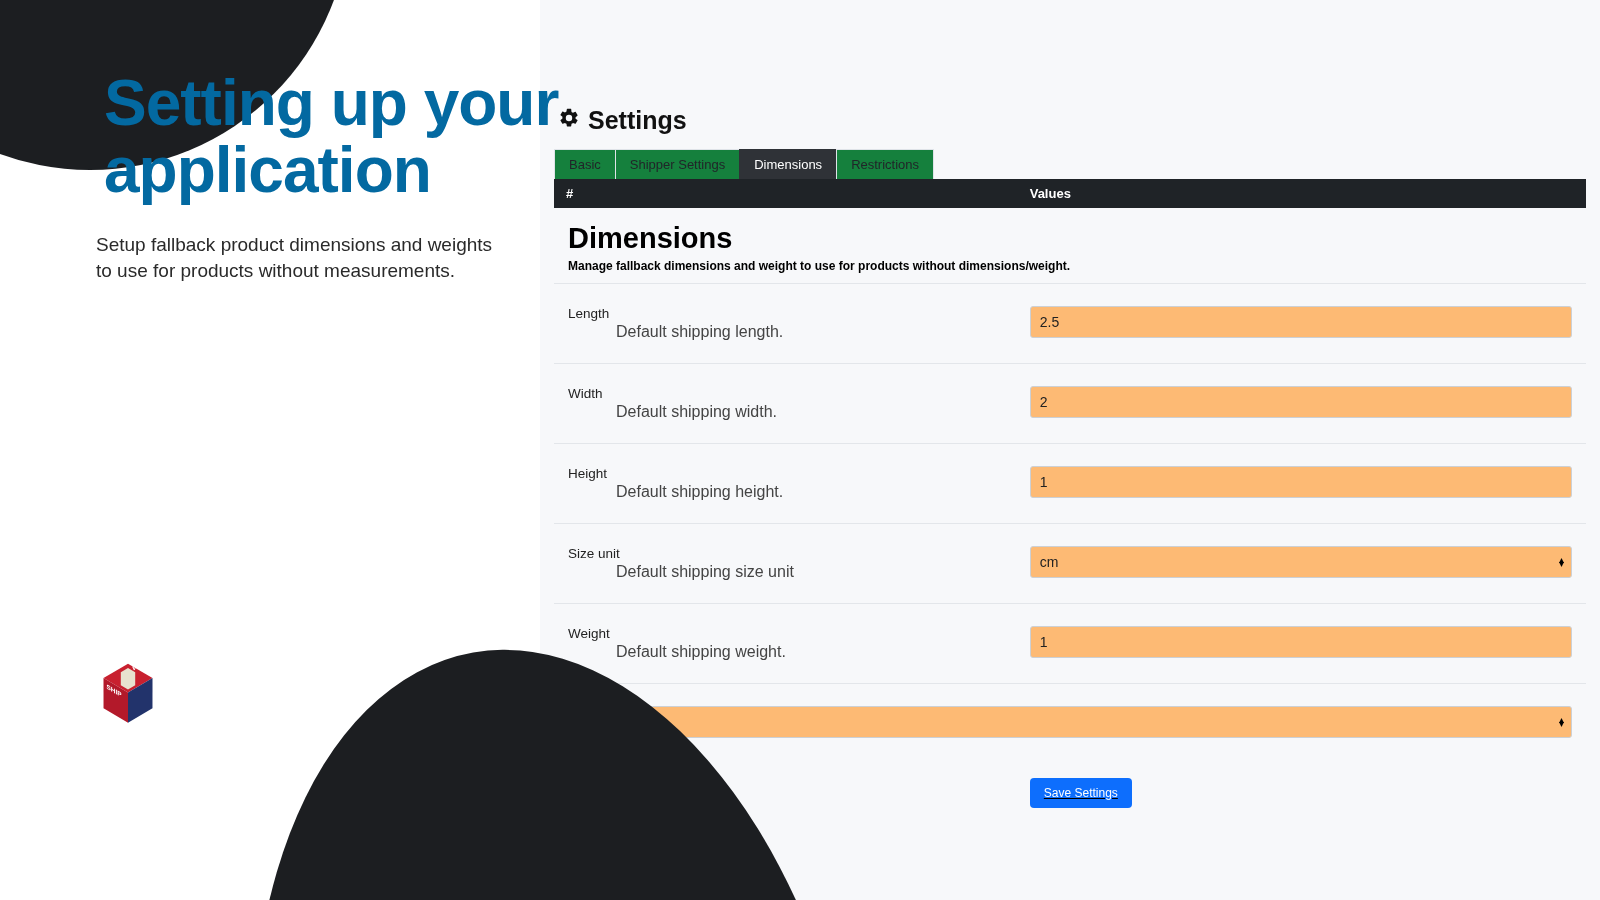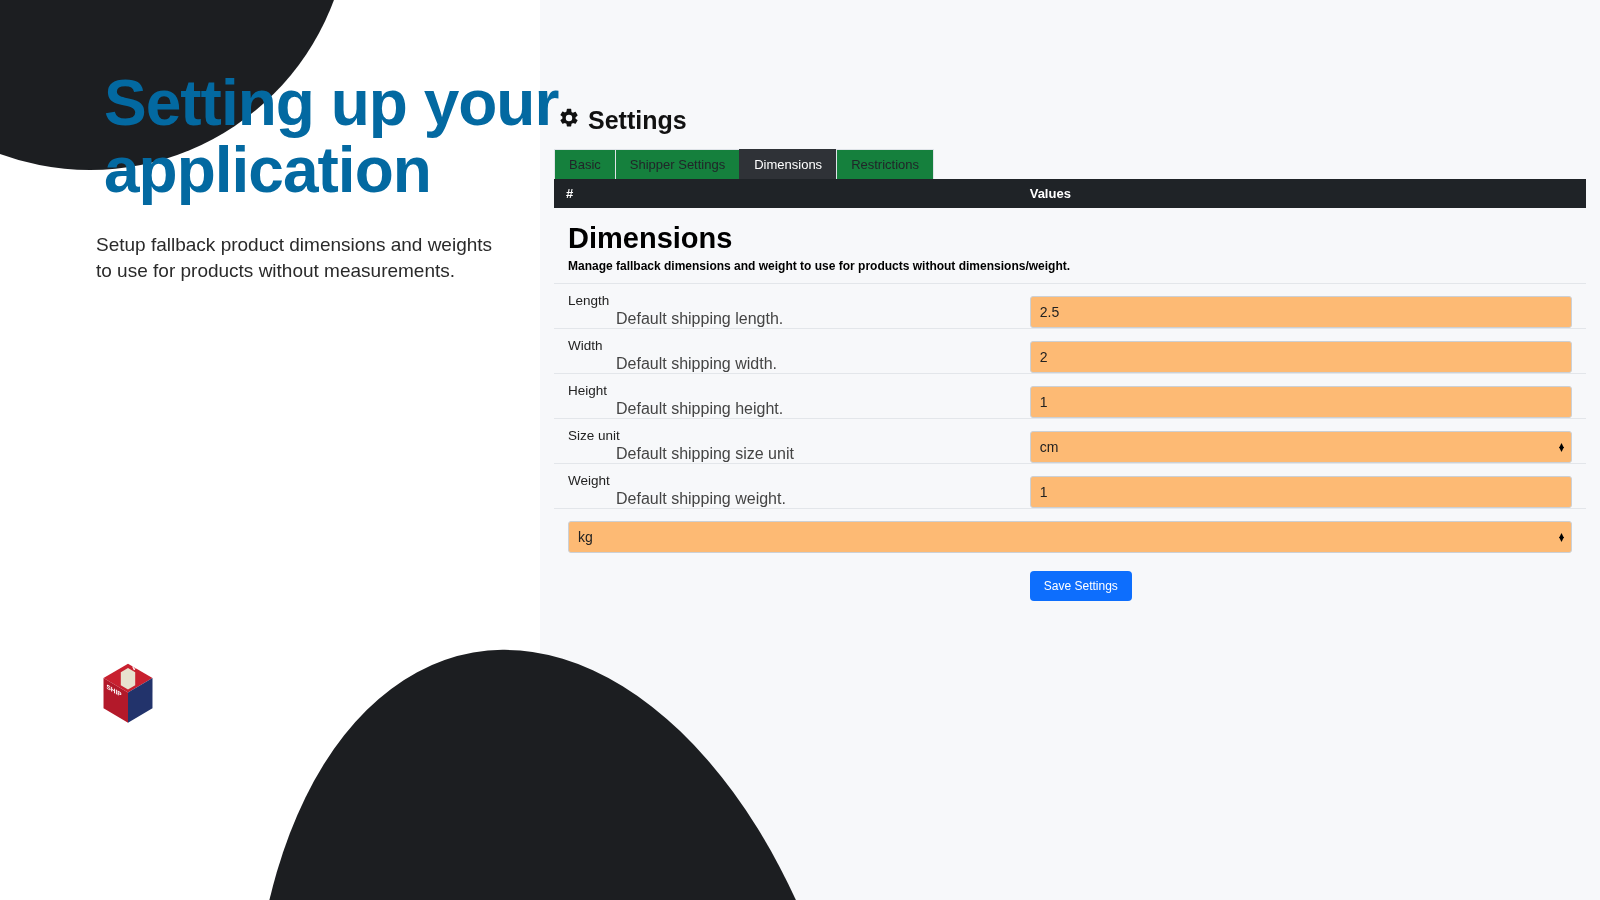--- a/index.html
+++ b/index.html
@@ -26,37 +26,37 @@
   .tab.active { background: #2f3237; color: #fff; border-color: #2f3237; }
 
   .headerbar { background: #1f2327; color:#fff; font-size: 13px; font-weight:700; display:flex; padding: 7px 12px; }
   .headerbar .col-key { flex: 0 0 46%; }
   .headerbar .col-val { flex: 1 1 auto; }
 
   .section-head { padding: 14px 14px 10px; }
   .section-head h2 { font-size: 29px; font-weight: 700; }
   .section-head p  { font-size: 12px; font-weight: 700; color:#000; margin-top:4px;}
 
-  .row { display:flex; align-items:flex-end; border-top:1px solid #e3e6ea; padding: 0 14px; min-height: 45px; background: transparent; }
+  .row { display:flex; align-items:flex-start; border-top:1px solid #e3e6ea; padding: 22px 14px; min-height: 45px; background: transparent; }
   .row .lbl { flex: 0 0 46%; }
   .row .lbl .name { font-size: 13.5px; color:#222; }
   .row .lbl .desc { font-size: 16px; color:#444; margin-top:2px;margin-left:48px; }
   .row .ctrl { flex: 1 1 auto; }
 
   .inp, .sel {
     width:100%; height: 32px; border: 1px solid #ccd0d5; border-radius: 3px;
     background:#fdba74; font-size:14px; padding: 4px 9px; color:#222;
   }
   .sel-wrap { position:relative; }
   .sel { appearance:none; -webkit-appearance:none; padding-right: 28px; }
   .sel-caret { position:absolute; right:8px; top:50%; transform:translateY(-50%); pointer-events:none; font-size:10px; color:#000; line-height: 0.4;}
   .sel-caret::before{content:"\25B4"; display:block;}
   .sel-caret::after{content:"\25BE"; display:block;}
 
-  .save-row { padding: 18px 14px; display:flex; }
+  .save-row { padding: 18px 14px; display:flex;text-decoration:underline; }
   .save-row .spacer { flex:0 0 46%; }
   .btn-save { background:#0d6efd; border:none; color:#fff; font-size:12px; padding: 8px 14px; border-radius:4px; cursor:pointer; }
 </style>
 </head>
 <body>
 
 <div class="stage">
   <div class="blob-top"></div>
   <div class="blob-bottom"></div>
 

